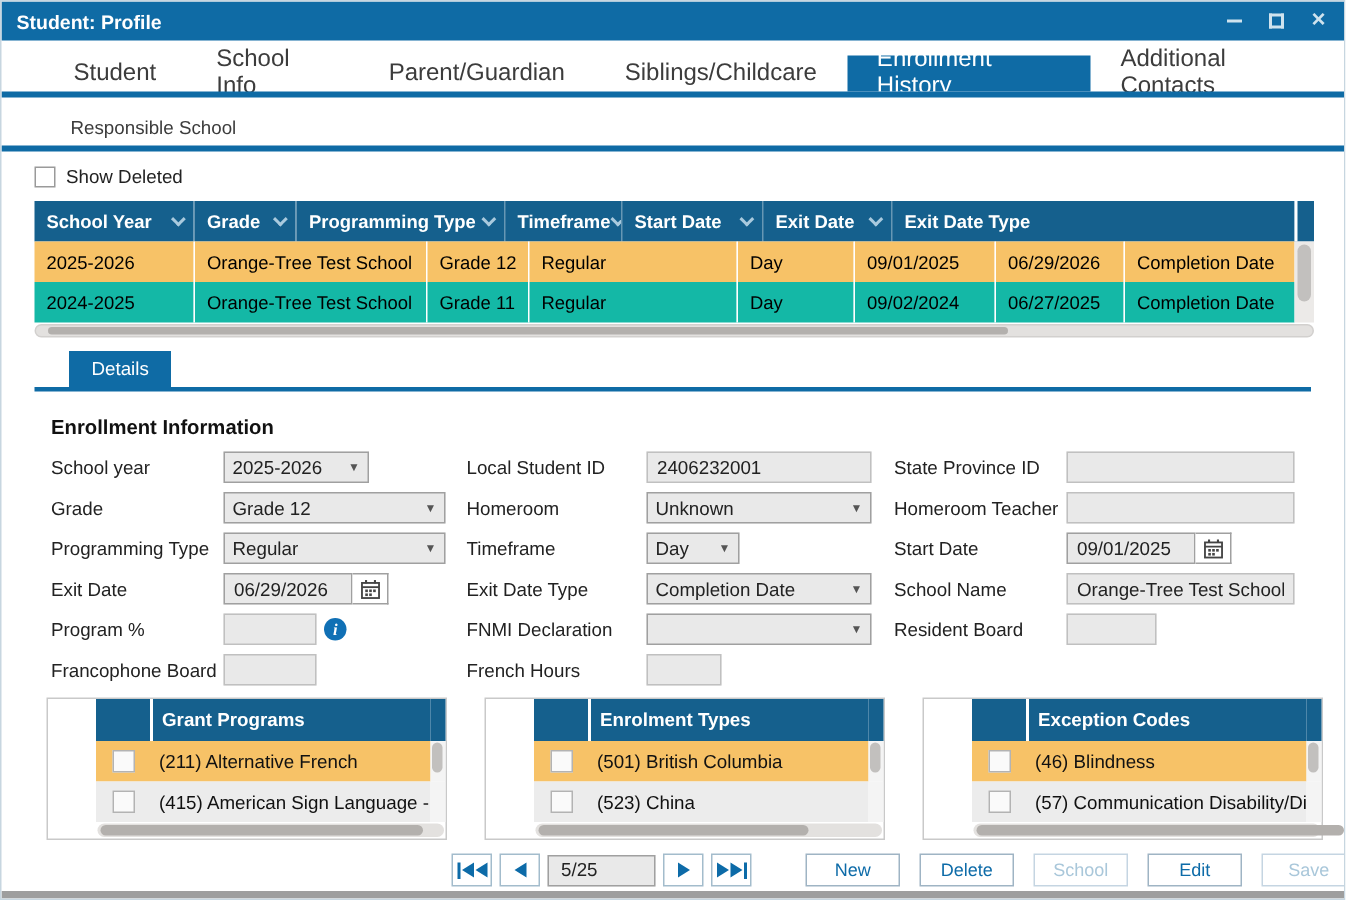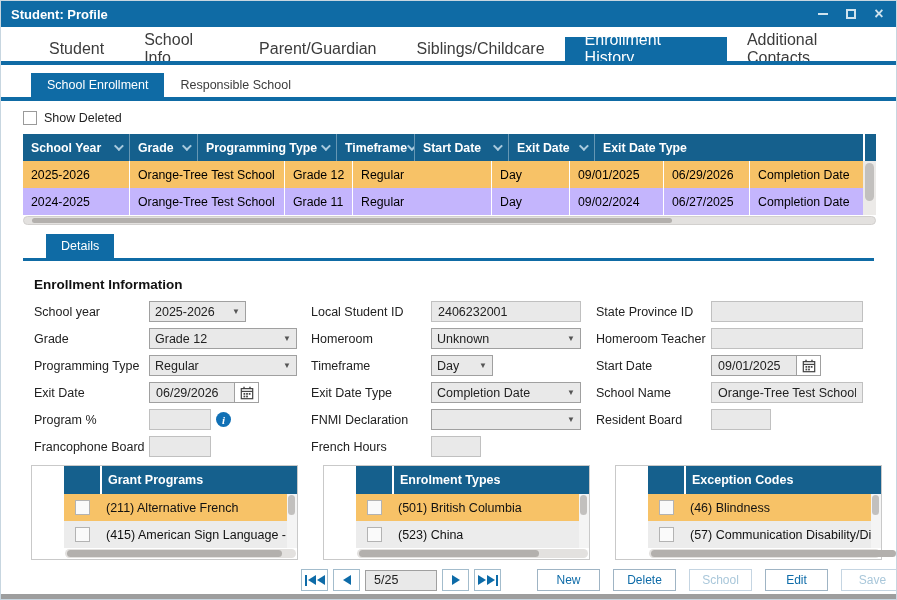--- a/index.html
+++ b/index.html
@@ -36,21 +36,21 @@
   .cb { width:14px; height:14px; border:1px solid #9a9a9a; background:#fff; appearance:none; cursor:pointer; }
 
   
   .grid { position:absolute; top:133px; left:22px; width:853px; font-size:12.3px; }
   .grow { display:flex; height:27px; align-items:stretch; }
   .gcell { display:flex; align-items:center; padding:0 8px; white-space:nowrap; overflow:hidden; }
   .ghead .gcell { background:#15608d; color:#fff; font-weight:bold; font-size:12.3px;
                   border-left:1px solid rgba(255,255,255,.35); }
   .ghead .gcell:first-child { border-left:none; }
   .grow.sel .gcell { background:#f7c267; border-left:1px solid #fff; }
-  .grow.alt .gcell { background:#c4b5fd; border-left:1px solid #fff; }
+  .grow.alt .gcell { background:#14b8a6; border-left:1px solid #fff; }
   .grow.sel .gcell:first-child, .grow.alt .gcell:first-child { border-left:none; }
   .c0{width:106px;} .c1{width:155px;} .c2{width:68px;} .c3{width:139px;}
   .c4{width:78px;} .c5{width:94px;} .c6{width:86px;} .c7{flex:1;}
   .sort-chev { width:7px; height:7px; border-right:2px solid #a9cade; border-bottom:2px solid #a9cade;
                transform:rotate(45deg) translateY(-2px); margin-left:auto; flex:none; cursor:pointer; }
   .vcol { width:13px; flex:none; }
   .ghead .vcol { background:#15608d; border-left:2px solid #fff; }
   .gbody-vtrack { width:13px; flex:none; background:#eceae8; position:relative; }
   .gbody-vtrack .thumb { position:absolute; top:2px; left:2px; width:9px; height:38px; background:#c2c0be; border-radius:5px; }
   .hscroll { height:9px; background:#e3e1df; border:1px solid #d2d0ce; border-radius:5px; position:relative; margin-top:1px; }
@@ -141,21 +141,20 @@
     <div class="mtab">Student</div>
     <div class="mtab">School Info</div>
     <div class="mtab">Parent/Guardian</div>
     <div class="mtab">Siblings/Childcare</div>
     <div class="mtab active">Enrollment History</div>
     <div class="mtab">Additional Contacts</div>
   </div>
   <div class="rule rule1"></div>
 
   <div class="sub-tabs">
-    <div class="stab active">School Enrollment</div>
     <div class="stab">Responsible School</div>
   </div>
   <div class="rule rule2"></div>
 
   <label class="show-deleted">
     <input type="checkbox" class="cb" style="">
     <span>Show Deleted</span>
   </label>
 
   <div class="grid">

